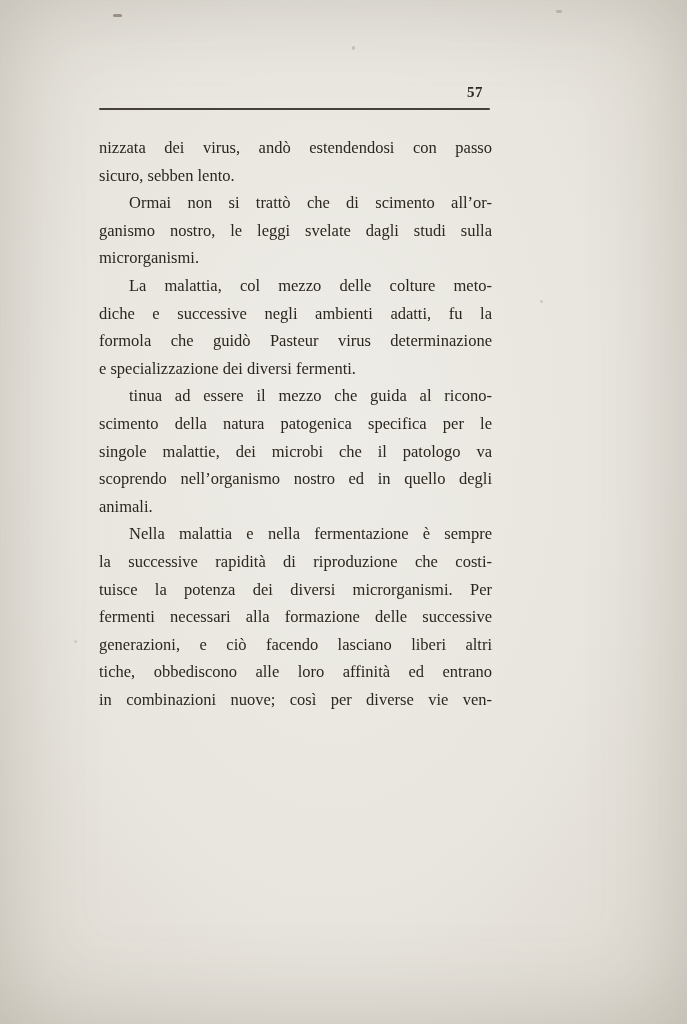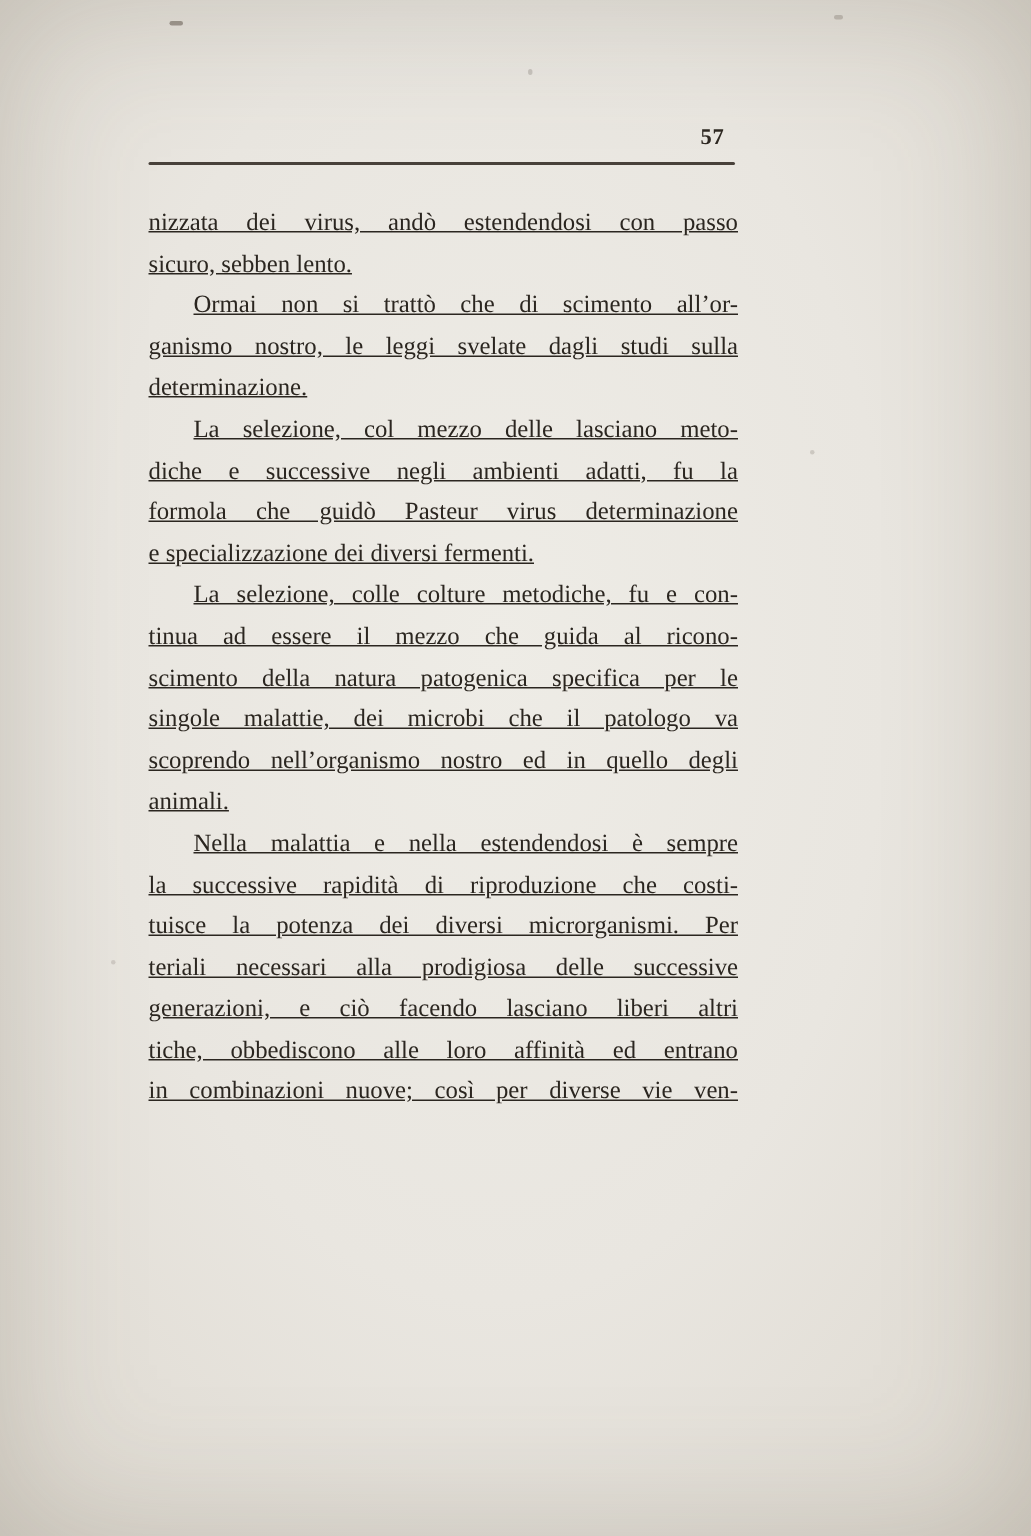--- a/index.html
+++ b/index.html
@@ -37,21 +37,20 @@
     border-radius: 1px;
   }
 
   .text-block {
     position: absolute;
     left: 99px;
     top: 134px;
     width: 393px;
     font-size: 16.5px;
     line-height: 27.6px;
-    text-decoration: underline;
   }
   .para { margin: 0; }
   .line {
     text-align: justify;
     text-align-last: justify;
   }
   .para .line:last-child { text-align-last: left; }
   .para.cont .line:last-child { text-align-last: justify; }
   .para.indent .line:first-child { padding-left: 30px; }
 
@@ -86,43 +85,42 @@
   <div class="text-block">
 
     <div class="para">
       <div class="line">nizzata dei virus, andò estendendosi con passo</div>
       <div class="line">sicuro, sebben lento.</div>
     </div>
 
     <div class="para indent">
       <div class="line">Ormai non si trattò che di scimento all’or-</div>
       <div class="line">ganismo nostro, le leggi svelate dagli studi sulla</div>
-      <div class="line">determinazione.</div>
+      <div class="line">microrganismi.</div>
     </div>
 
     <div class="para indent">
-      <div class="line">La selezione, col mezzo delle lasciano meto-</div>
+      <div class="line">La malattia, col mezzo delle colture meto-</div>
       <div class="line">diche e successive negli ambienti adatti, fu la</div>
       <div class="line">formola che guidò Pasteur virus determinazione</div>
       <div class="line">e specializzazione dei diversi fermenti.</div>
     </div>
 
     <div class="para indent">
-      <div class="line">La selezione, colle colture metodiche, fu e con-</div>
       <div class="line">tinua ad essere il mezzo che guida al ricono-</div>
       <div class="line">scimento della natura patogenica specifica per le</div>
       <div class="line">singole malattie, dei microbi che il patologo va</div>
       <div class="line">scoprendo nell’organismo nostro ed in quello degli</div>
       <div class="line">animali.</div>
     </div>
 
     <div class="para indent cont">
-      <div class="line">Nella malattia e nella estendendosi è sempre</div>
+      <div class="line">Nella malattia e nella fermentazione è sempre</div>
       <div class="line">la successive rapidità di riproduzione che costi-</div>
       <div class="line">tuisce la potenza dei diversi microrganismi. Per</div>
-      <div class="line">teriali necessari alla prodigiosa delle successive</div>
+      <div class="line">fermenti necessari alla formazione delle successive</div>
       <div class="line">generazioni, e ciò facendo lasciano liberi altri</div>
       <div class="line">tiche, obbediscono alle loro affinità ed entrano</div>
       <div class="line">in combinazioni nuove; così per diverse vie ven-</div>
     </div>
 
   </div>
 </div>
 
 </body></html>

